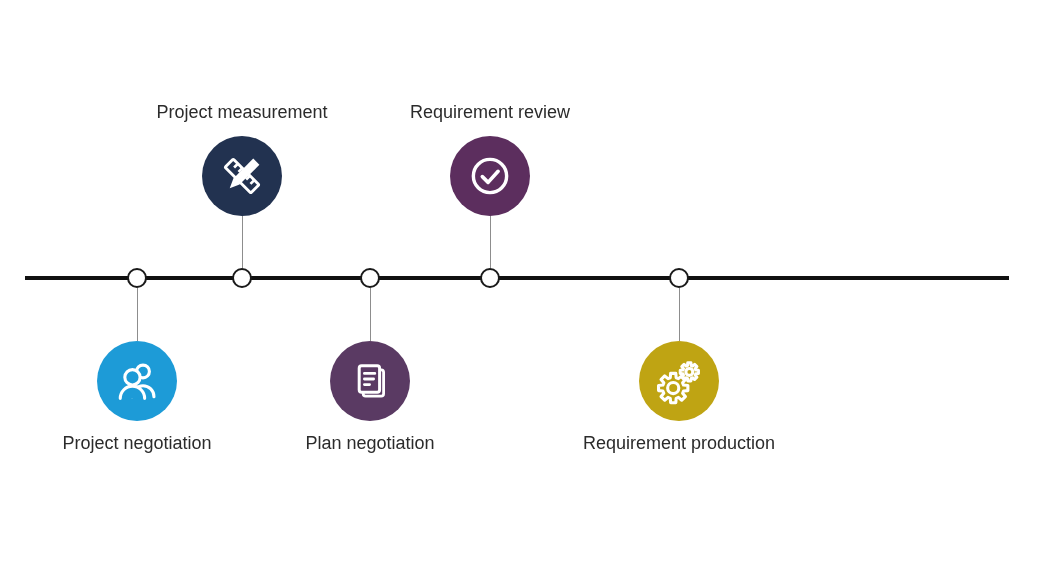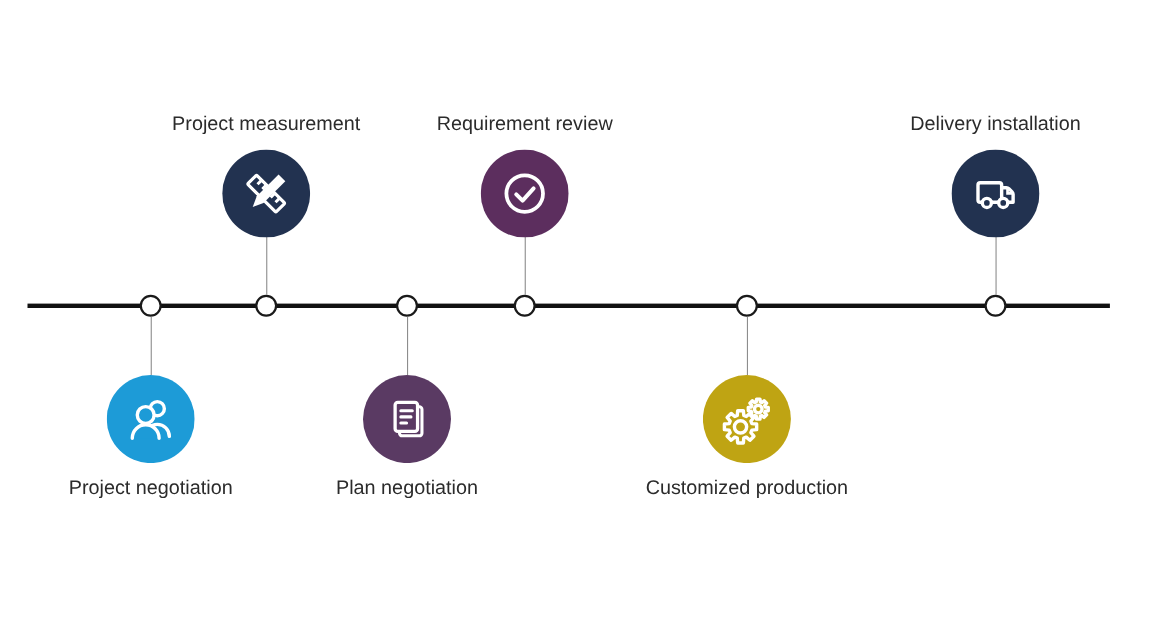--- a/index.html
+++ b/index.html
@@ -91,21 +91,21 @@
       <circle cx="12" cy="12" r="12" fill="#5a3a63"></circle>
       <g transform="translate(12,12) scale(0.60) translate(-12,-12)">
         <rect x="8.6" y="6.4" width="10.2" height="13.2" rx="1.2" fill="none" stroke="#ffffff" stroke-width="1.4"></rect>
         <rect x="6.6" y="4.4" width="10.2" height="13.2" rx="1.2" stroke="#ffffff" stroke-width="1.5" fill="#5a3a63"></rect>
         <path d="M9.2 8.2 h5.2 M9.2 11 h4.6 M9.2 13.8 h2.6" fill="none" stroke="#ffffff" stroke-width="1.4" stroke-linecap="round"></path>
       </g>
     </svg>
     <div class="label">Plan negotiation</div>
   </div>
 
-  <div class="step above" style="left:327px">
+  <div class="step above" style="left:340px">
     <div class="node"></div>
     <div class="connector"></div>
     <svg class="big-circle" viewBox="0 0 24 24">
       <circle cx="12" cy="12" r="12" fill="#5c2e5e"></circle>
       <g transform="translate(12,12) scale(0.64) translate(-12,-12)">
         <circle cx="12" cy="12" r="7.8" fill="none" stroke="#ffffff" stroke-width="1.6"></circle>
         <path d="M8.4 12.3 l2.7 2.7 l4.7 -5.2" fill="none" stroke="#ffffff" stroke-width="1.7" stroke-linecap="round" stroke-linejoin="round"></path>
       </g>
     </svg>
     <div class="label">Requirement review</div>
@@ -120,32 +120,17 @@
         <g transform="translate(9.2,15.4)">
           <path d="M5 -1.43 L7.09 -1.25 L7.09 1.25 L5 1.43 L4.55 2.52 L5.9 4.13 L4.13 5.9 L2.52 4.55 L1.43 5 L1.25 7.09 L-1.25 7.09 L-1.43 5 L-2.52 4.55 L-4.13 5.9 L-5.9 4.13 L-4.55 2.52 L-5 1.43 L-7.09 1.25 L-7.09 -1.25 L-5 -1.43 L-4.55 -2.52 L-5.9 -4.13 L-4.13 -5.9 L-2.52 -4.55 L-1.43 -5 L-1.25 -7.09 L1.25 -7.09 L1.43 -5 L2.52 -4.55 L4.13 -5.9 L5.9 -4.13 L4.55 -2.52 Z" fill="none" stroke="#ffffff" stroke-width="1.5" stroke-linejoin="round"></path>
           <circle cx="0" cy="0" r="2.7" fill="none" stroke="#ffffff" stroke-width="1.5"></circle>
         </g>
         <g transform="translate(17,7.6) scale(0.62)">
           <path d="M5 -1.43 L7.09 -1.25 L7.09 1.25 L5 1.43 L4.55 2.52 L5.9 4.13 L4.13 5.9 L2.52 4.55 L1.43 5 L1.25 7.09 L-1.25 7.09 L-1.43 5 L-2.52 4.55 L-4.13 5.9 L-5.9 4.13 L-4.55 2.52 L-5 1.43 L-7.09 1.25 L-7.09 -1.25 L-5 -1.43 L-4.55 -2.52 L-5.9 -4.13 L-4.13 -5.9 L-2.52 -4.55 L-1.43 -5 L-1.25 -7.09 L1.25 -7.09 L1.43 -5 L2.52 -4.55 L4.13 -5.9 L5.9 -4.13 L4.55 -2.52 Z" fill="none" stroke="#ffffff" stroke-width="2.4" stroke-linejoin="round"></path>
           <circle cx="0" cy="0" r="2.7" fill="none" stroke="#ffffff" stroke-width="2.4"></circle>
         </g>
       </g>
     </svg>
-    <div class="label">Customized production</div>
+    <div class="label">Requirement production</div>
   </div>
 
-  <div class="step above" style="left:755px">
-    <div class="node"></div>
-    <div class="connector"></div>
-    <svg class="big-circle" viewBox="0 0 24 24">
-      <circle cx="12" cy="12" r="12" fill="#223250"></circle>
-      <g transform="translate(12,12) scale(0.62) translate(-12,-12)">
-        <rect x="4.3" y="7.2" width="10.4" height="8.6" rx="1" fill="none" stroke="#ffffff" stroke-width="1.5"></rect>
-        <path d="M14.7 9.4 h2.1 c0.4 0 0.8 0.16 1.1 0.45 l1.4 1.4 c0.3 0.3 0.45 0.7 0.45 1.1 v3.45 h-5.05" fill="none" stroke="#ffffff" stroke-width="1.5" stroke-linejoin="round"></path>
-        <path d="M17.3 9.4 v2.5 h2.4" fill="none" stroke="#ffffff" stroke-width="1.2"></path>
-        <circle cx="8.2" cy="16.1" r="2" stroke="#ffffff" stroke-width="1.5" fill="#223250"></circle>
-        <circle cx="15.4" cy="16.1" r="2" stroke="#ffffff" stroke-width="1.5" fill="#223250"></circle>
-      </g>
-    </svg>
-    <div class="label">Delivery installation</div>
-  </div>
 
 </div>
 
 </body></html>

